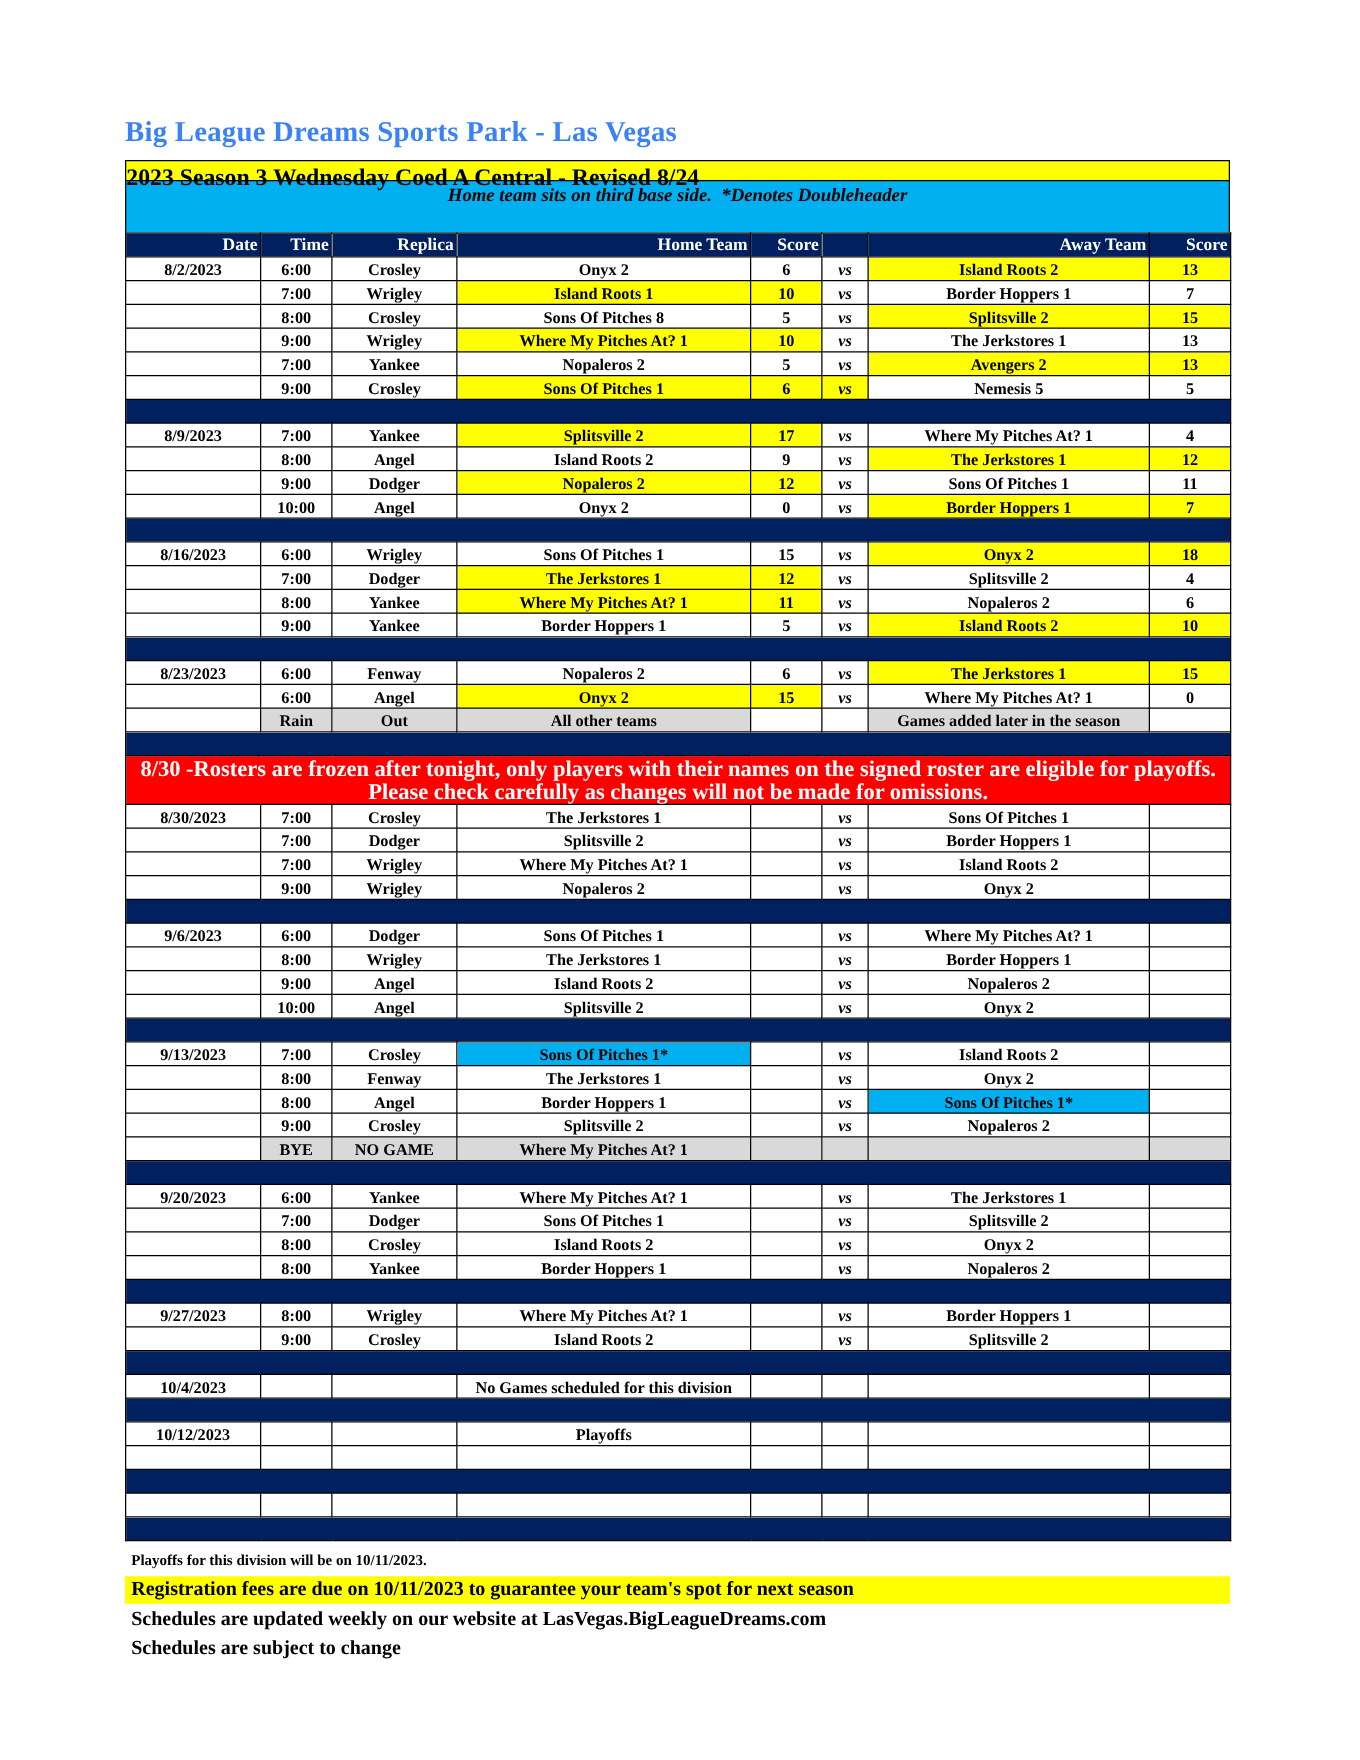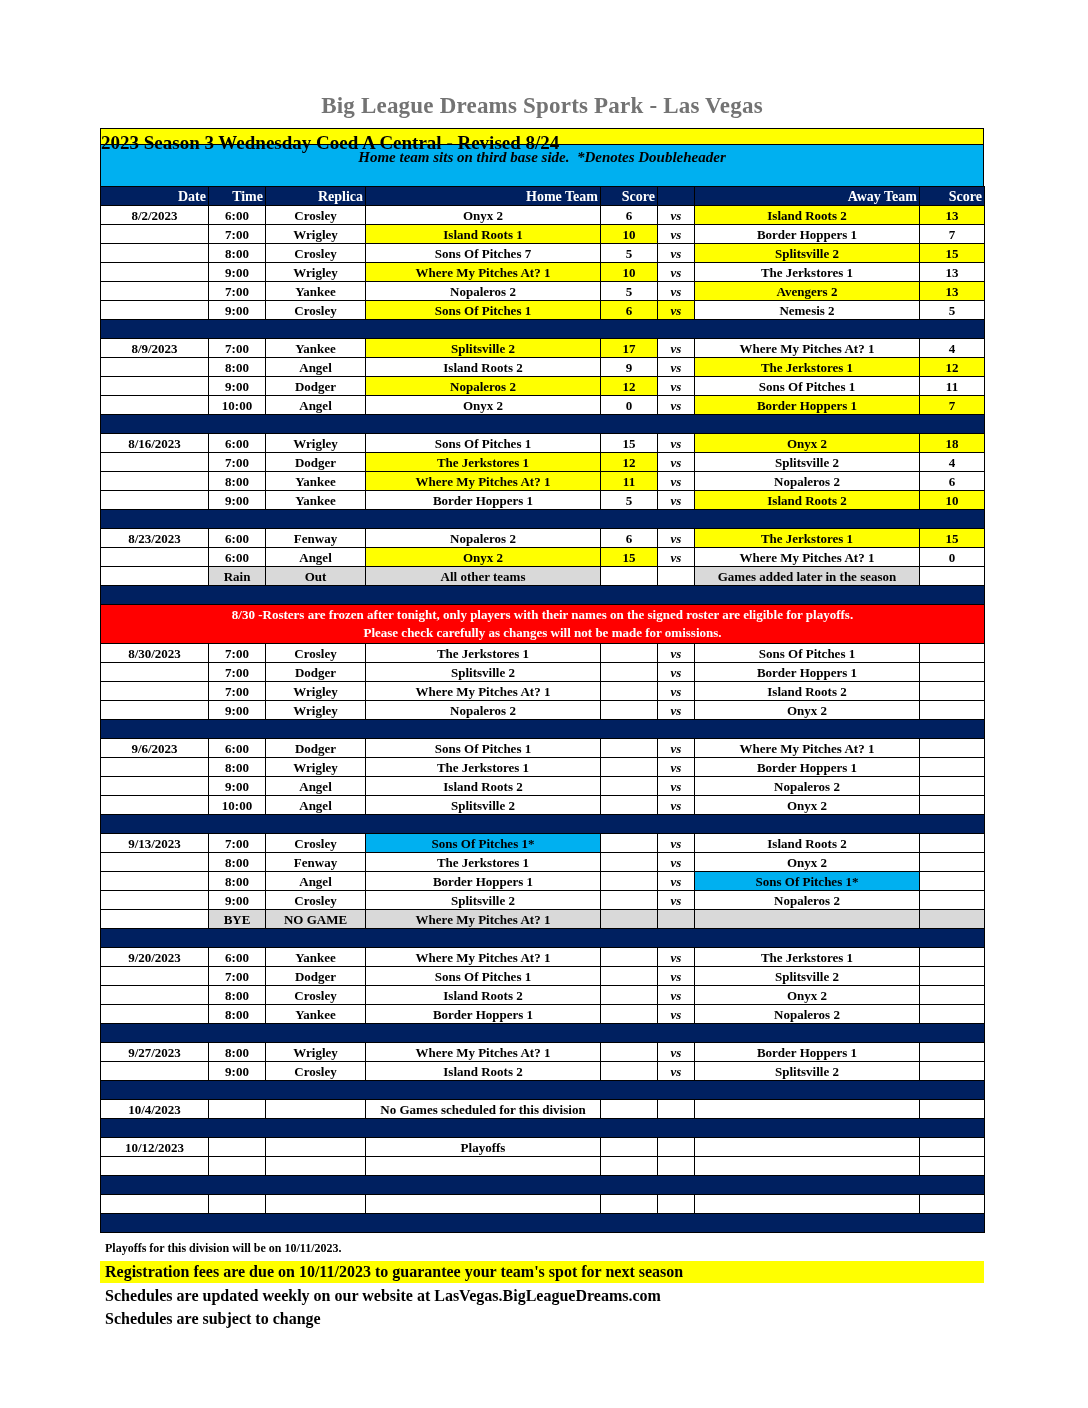--- a/index.html
+++ b/index.html
@@ -4,21 +4,21 @@
 <style>
   * { margin:0; padding:0; box-sizing:border-box; }
   html,body { background:#888; }
   body { font-family:"Liberation Serif","DejaVu Serif",serif; }
   .page {
     position:relative; width:1088px; height:1408px; background:#ffffff;
     margin:0 auto; overflow:hidden;
   }
   .sheet { position:absolute; top:92px; left:100px; width:884px; }
   .title {
-    text-align:center; font-size:23px; font-weight:bold; color:#737373;
+    text-align:left; font-size:23px; font-weight:bold; color:#3b82f6;
     line-height:28px; margin-bottom:8px; letter-spacing:0.2px;
   }
   .subtitle {
     background:var(--yellow,#FFFF00); border:1px solid #000; border-bottom:none;
     text-align:left; font-weight:bold; font-size:19px; color:#000;
     height:16px; line-height:27px;
   }
   .note {
     background:var(--cyan,#00B0F0); border:1px solid #000; border-bottom:none;
     text-align:center; font-weight:bold; font-style:italic; font-size:15px; color:#000;
@@ -36,21 +36,21 @@
   }
   table.sched thead th {
     background:var(--navy,#002060); color:#fff; font-size:14px;text-align:right;
   }
   tr.sep td {
     background:var(--navy,#002060); height:19px; padding:0;
   }
   tr.banner td {
     background:var(--red,#FF0000); color:#fff; height:38px; padding:1px 0;
   }
-  tr.banner td div { line-height:18px; font-size:13px; font-weight:bold; white-space:nowrap;text-align:center; }
+  tr.banner td div { line-height:18px; font-size:18px; font-weight:bold; white-space:nowrap;text-align:center; }
   td.vs { font-style:italic; font-size:12px; }
   td.hl-y { background:var(--yellow,#FFFF00); }
   td.hl-c { background:var(--cyan,#00B0F0); }
   td.hl-g { background:var(--gray,#D9D9D9); }
   .footer { margin-top:5px; }
   .footer div { font-weight:bold; color:#000; }
   .f1 { font-size:12px; line-height:20px; padding-left:5px; margin-bottom:3px; }
   .f2 {
     background:var(--yellow,#FFFF00); font-size:16px; height:22px; line-height:22px;
     padding-left:5px; margin-bottom:3px; width:884px;
@@ -107,21 +107,21 @@
             <td class="hl-y">Island Roots 1</td>
             <td class="hl-y">10</td>
             <td class="vs">vs</td>
             <td>Border Hoppers 1</td>
             <td>7</td>
           </tr>
           <tr>
             <td></td>
             <td>8:00</td>
             <td>Crosley</td>
-            <td>Sons Of Pitches 7</td>
+            <td>Sons Of Pitches 8</td>
             <td>5</td>
             <td class="vs">vs</td>
             <td class="hl-y">Splitsville 2</td>
             <td class="hl-y">15</td>
           </tr>
           <tr>
             <td></td>
             <td>9:00</td>
             <td>Wrigley</td>
             <td class="hl-y">Where My Pitches At? 1</td>
@@ -140,21 +140,21 @@
             <td class="hl-y">Avengers 2</td>
             <td class="hl-y">13</td>
           </tr>
           <tr>
             <td></td>
             <td>9:00</td>
             <td>Crosley</td>
             <td class="hl-y">Sons Of Pitches 1</td>
             <td class="hl-y">6</td>
             <td class="vs hl-y">vs</td>
-            <td>Nemesis 2</td>
+            <td>Nemesis 5</td>
             <td>5</td>
           </tr>
           <tr class="sep">
             <td colspan="8"></td>
           </tr>
           <tr>
             <td>8/9/2023</td>
             <td>7:00</td>
             <td>Yankee</td>
             <td class="hl-y">Splitsville 2</td>

